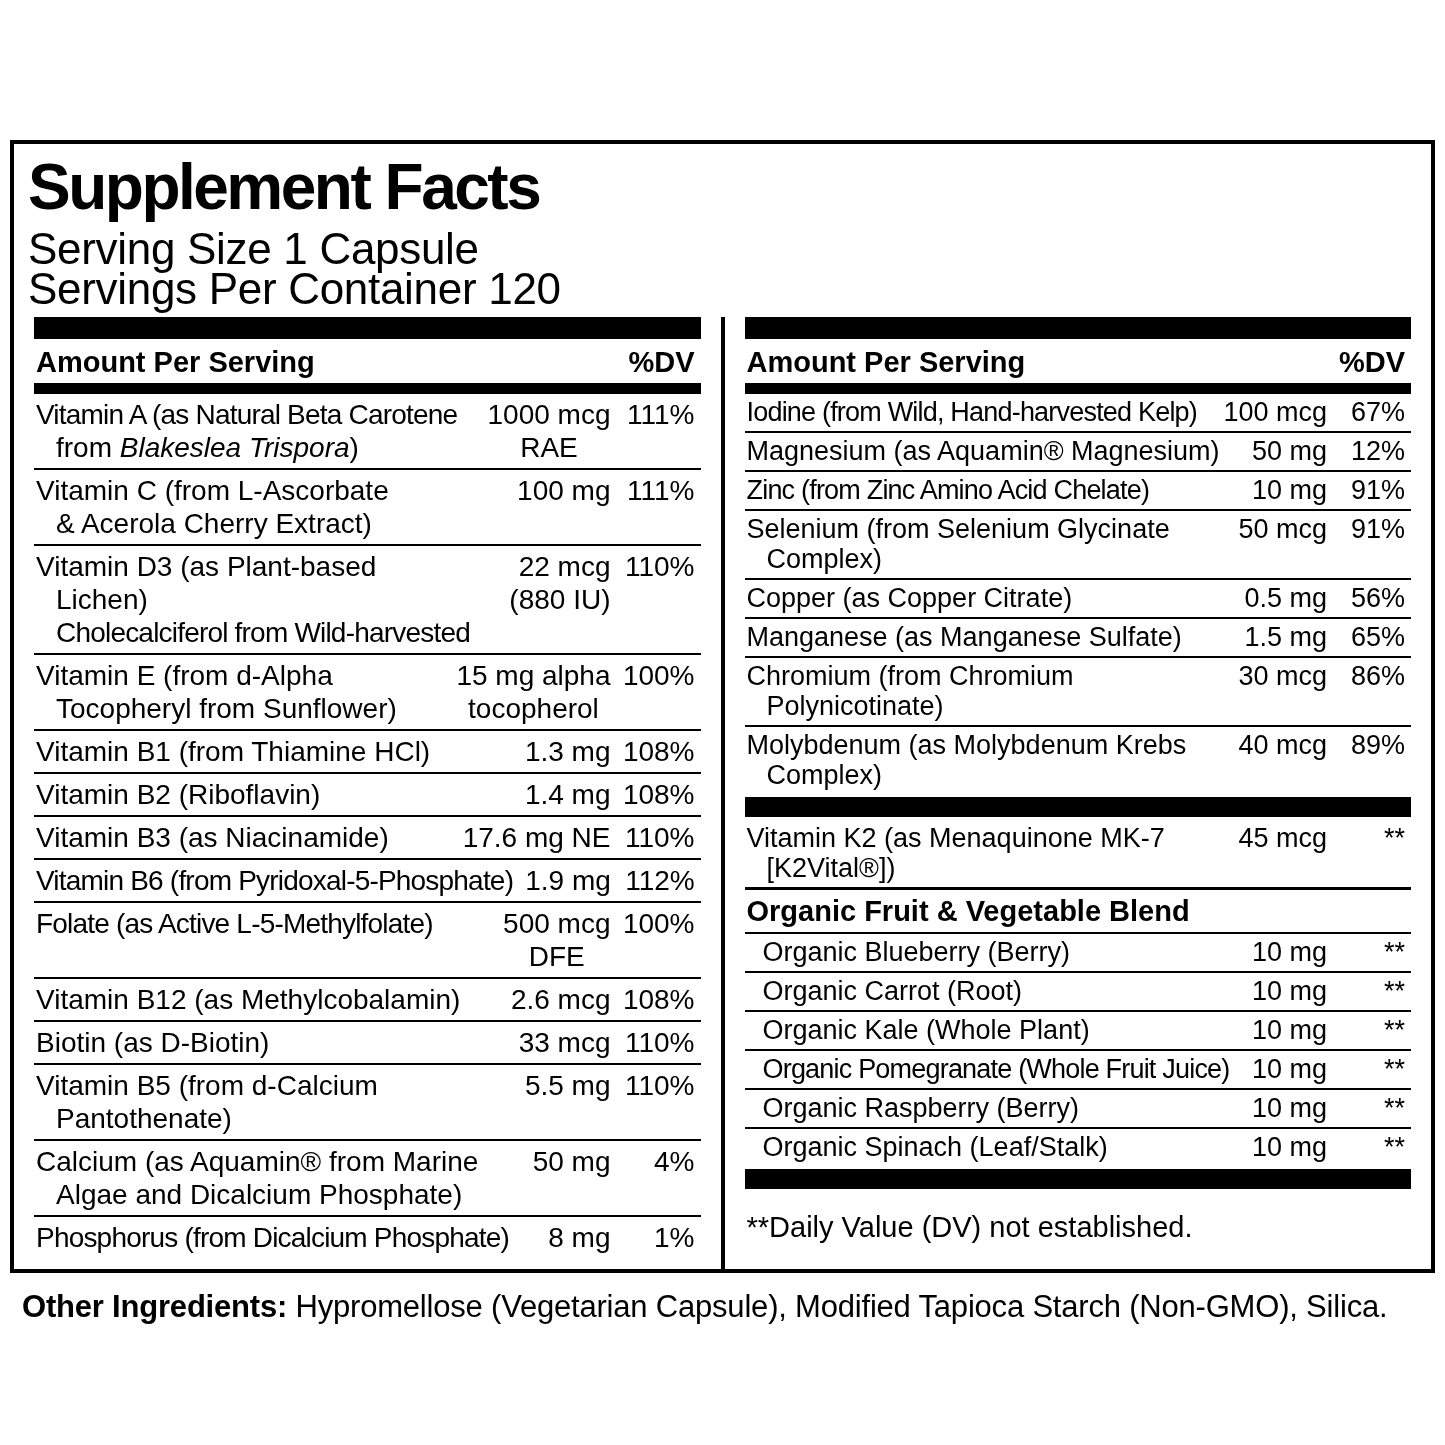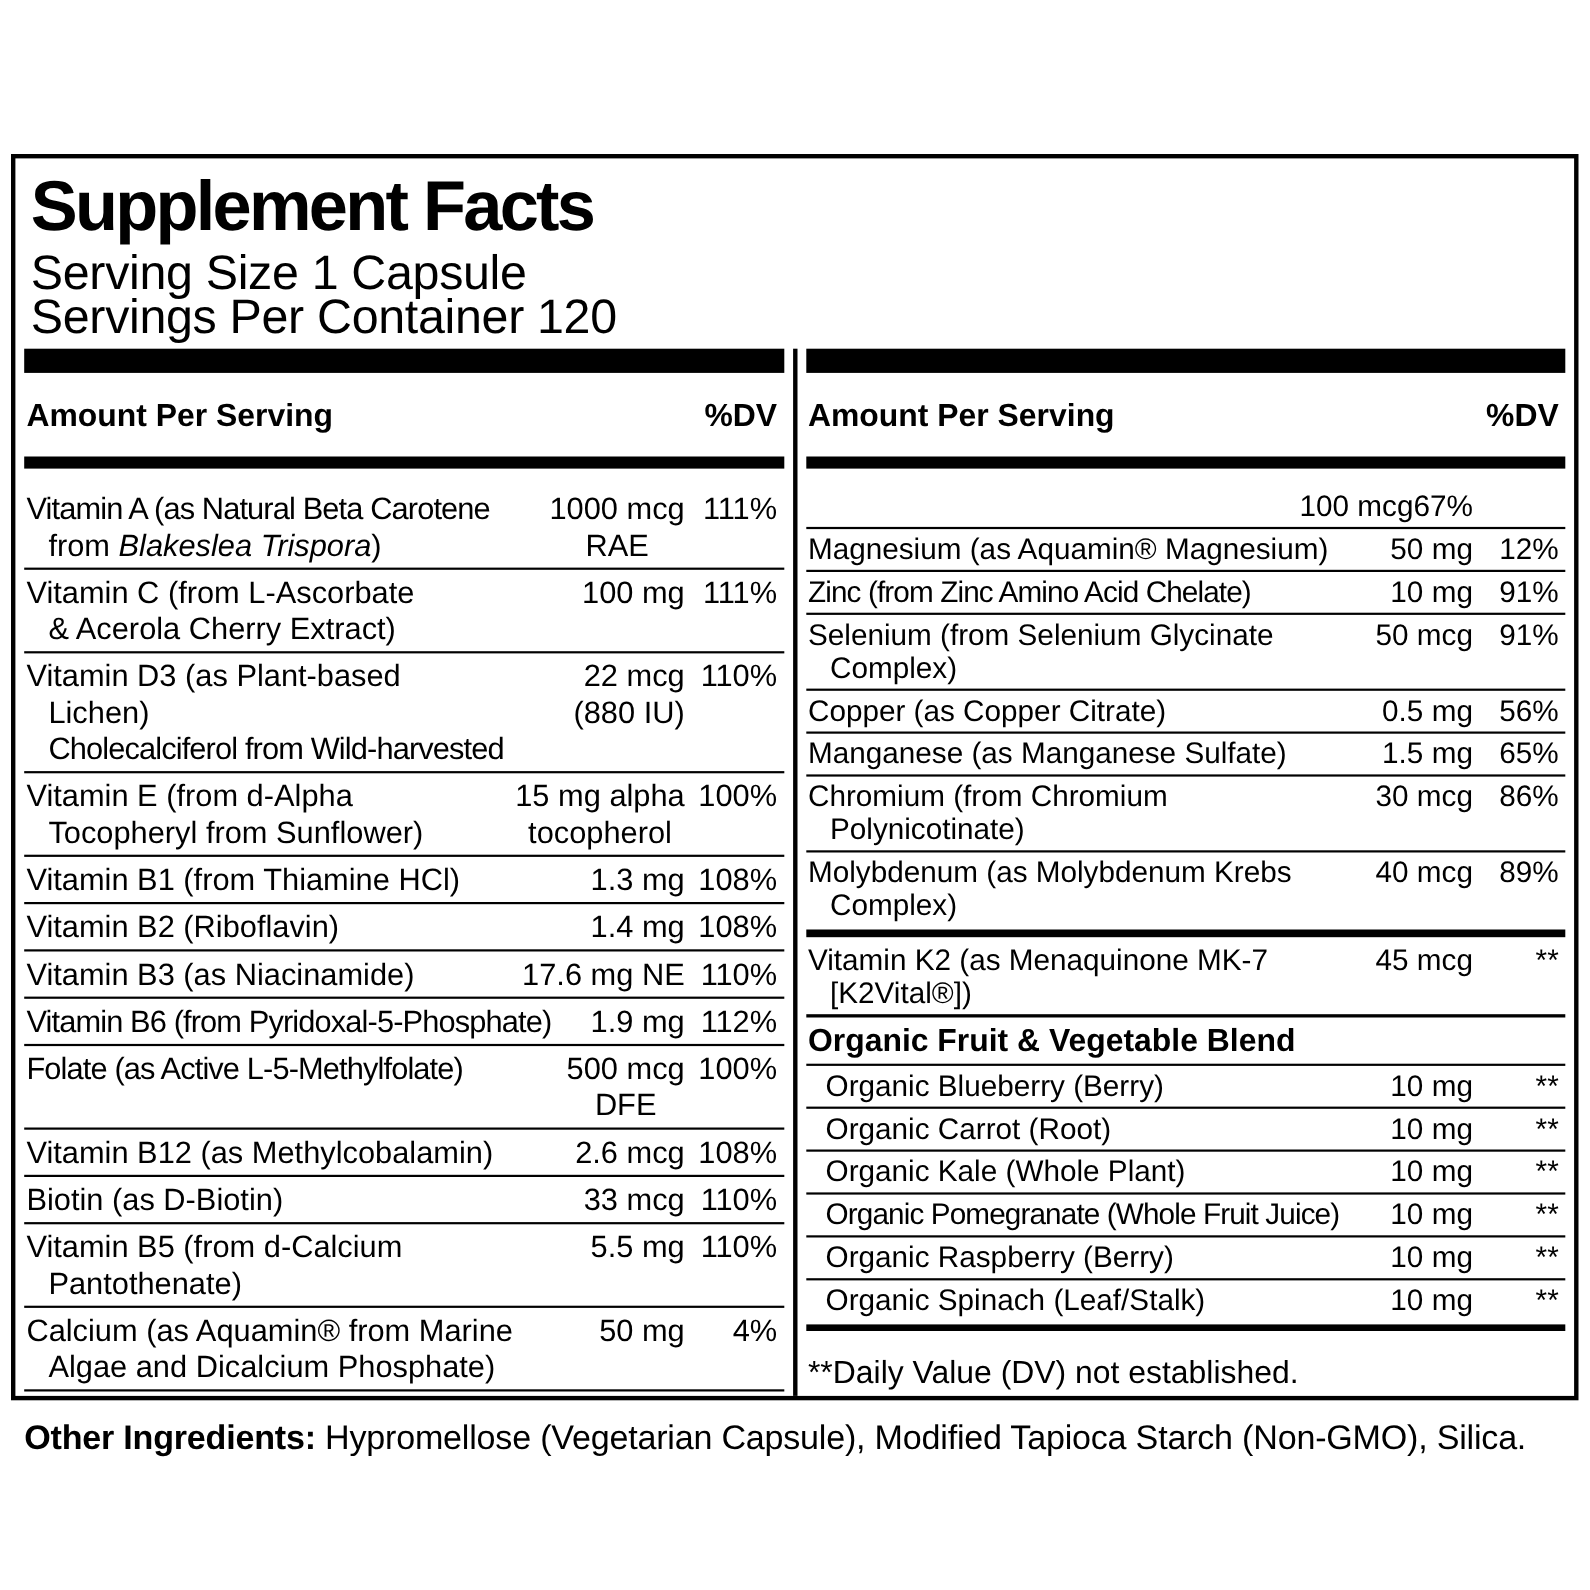--- a/index.html
+++ b/index.html
@@ -10,21 +10,21 @@
   }
   .label-box{
     position:absolute;left:10px;top:140px;width:1425px;height:1133px;
     border:4px solid #000;box-sizing:border-box;background:#fff;
     display:flex;flex-direction:column;overflow:hidden;
   }
   .titleblock{padding:10px 14px 0 14px;}
   .title{font-size:64px;font-weight:bold;letter-spacing:-2.5px;line-height:67px;margin:0 0 8px 0;}
   .serving{font-size:44px;line-height:40px;letter-spacing:-0.3px;}
   .columns{flex:1;display:flex;align-items:stretch;margin-top:8px;min-height:0;}
-  .col{flex:1;min-width:0;display:flex;flex-direction:column;padding:0 8px;box-sizing:border-box;gap:16px;}
+  .col{flex:1;min-width:0;display:flex;flex-direction:column;padding:0 20px;box-sizing:border-box;}
   .col.left{font-size:28px;line-height:33px;--dvw:84px;}
   .col.right{font-size:27px;line-height:30px;--dvw:78px;}
   .vdivider{width:4px;background:#000;}
   .topbar{height:22px;background:#000;margin:0 0 2px 0;}
   .thickbar{height:11px;background:#000;}
   .colhead{display:flex;justify-content:space-between;align-items:flex-end;
     font-weight:bold;font-size:29px;line-height:34px;padding:4px 6px 4px 2px;}
   .rows{flex:1;display:flex;flex-direction:column;min-height:0;}
   .nrow{display:grid;grid-template-columns:1fr max-content var(--dvw);
     align-items:start;padding:4px 6px 4px 2px;border-top:2px solid #000;}
@@ -207,20 +207,23 @@
 
     <section class="col right">
       <div class="topbar"></div>
       <div class="colhead">
         <span>Amount Per Serving</span>
         <span>%DV</span>
       </div>
       <div class="thickbar"></div>
       <div class="rows" id="right-rows">
           <div class="nrow nb">
+            <div class="nname">
+              <div class="tight">Iodine (from Wild, Hand-harvested Kelp)</div>
+            </div>
             <div class="namt">
               <div>100 mcg</div>
             </div>
             <div class="ndv">67%</div>
           </div>
           <div class="nrow">
             <div class="nname">
               <div>Magnesium (as Aquamin® Magnesium)</div>
             </div>
             <div class="namt">

